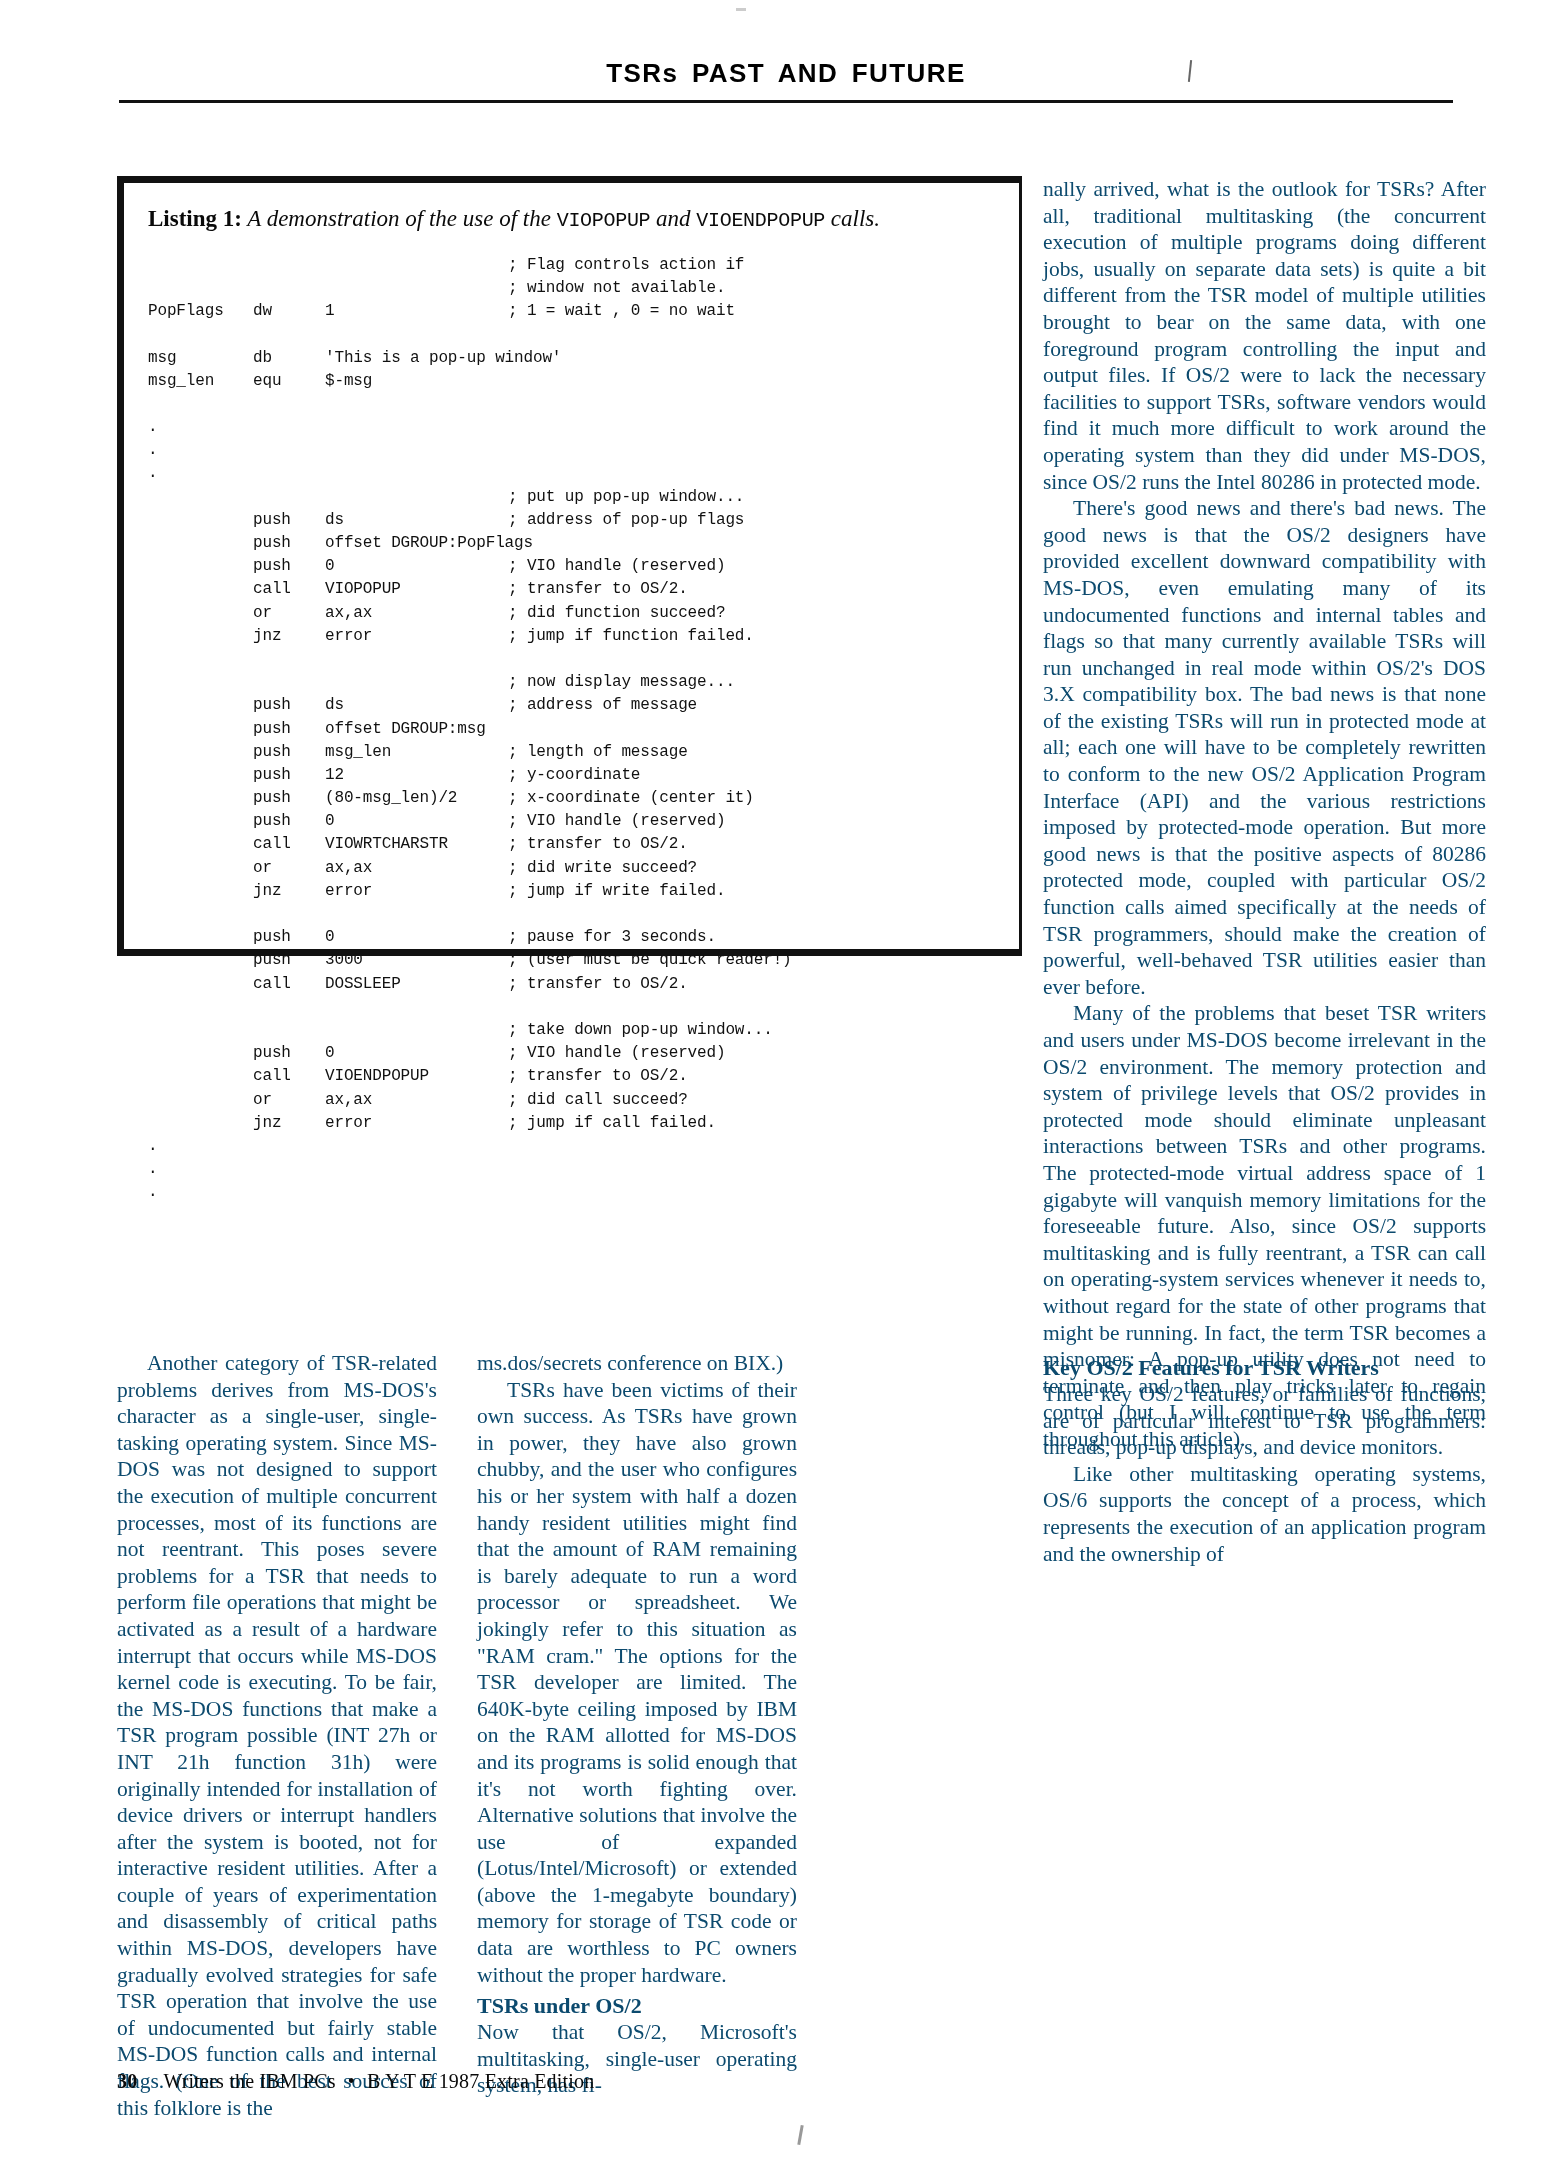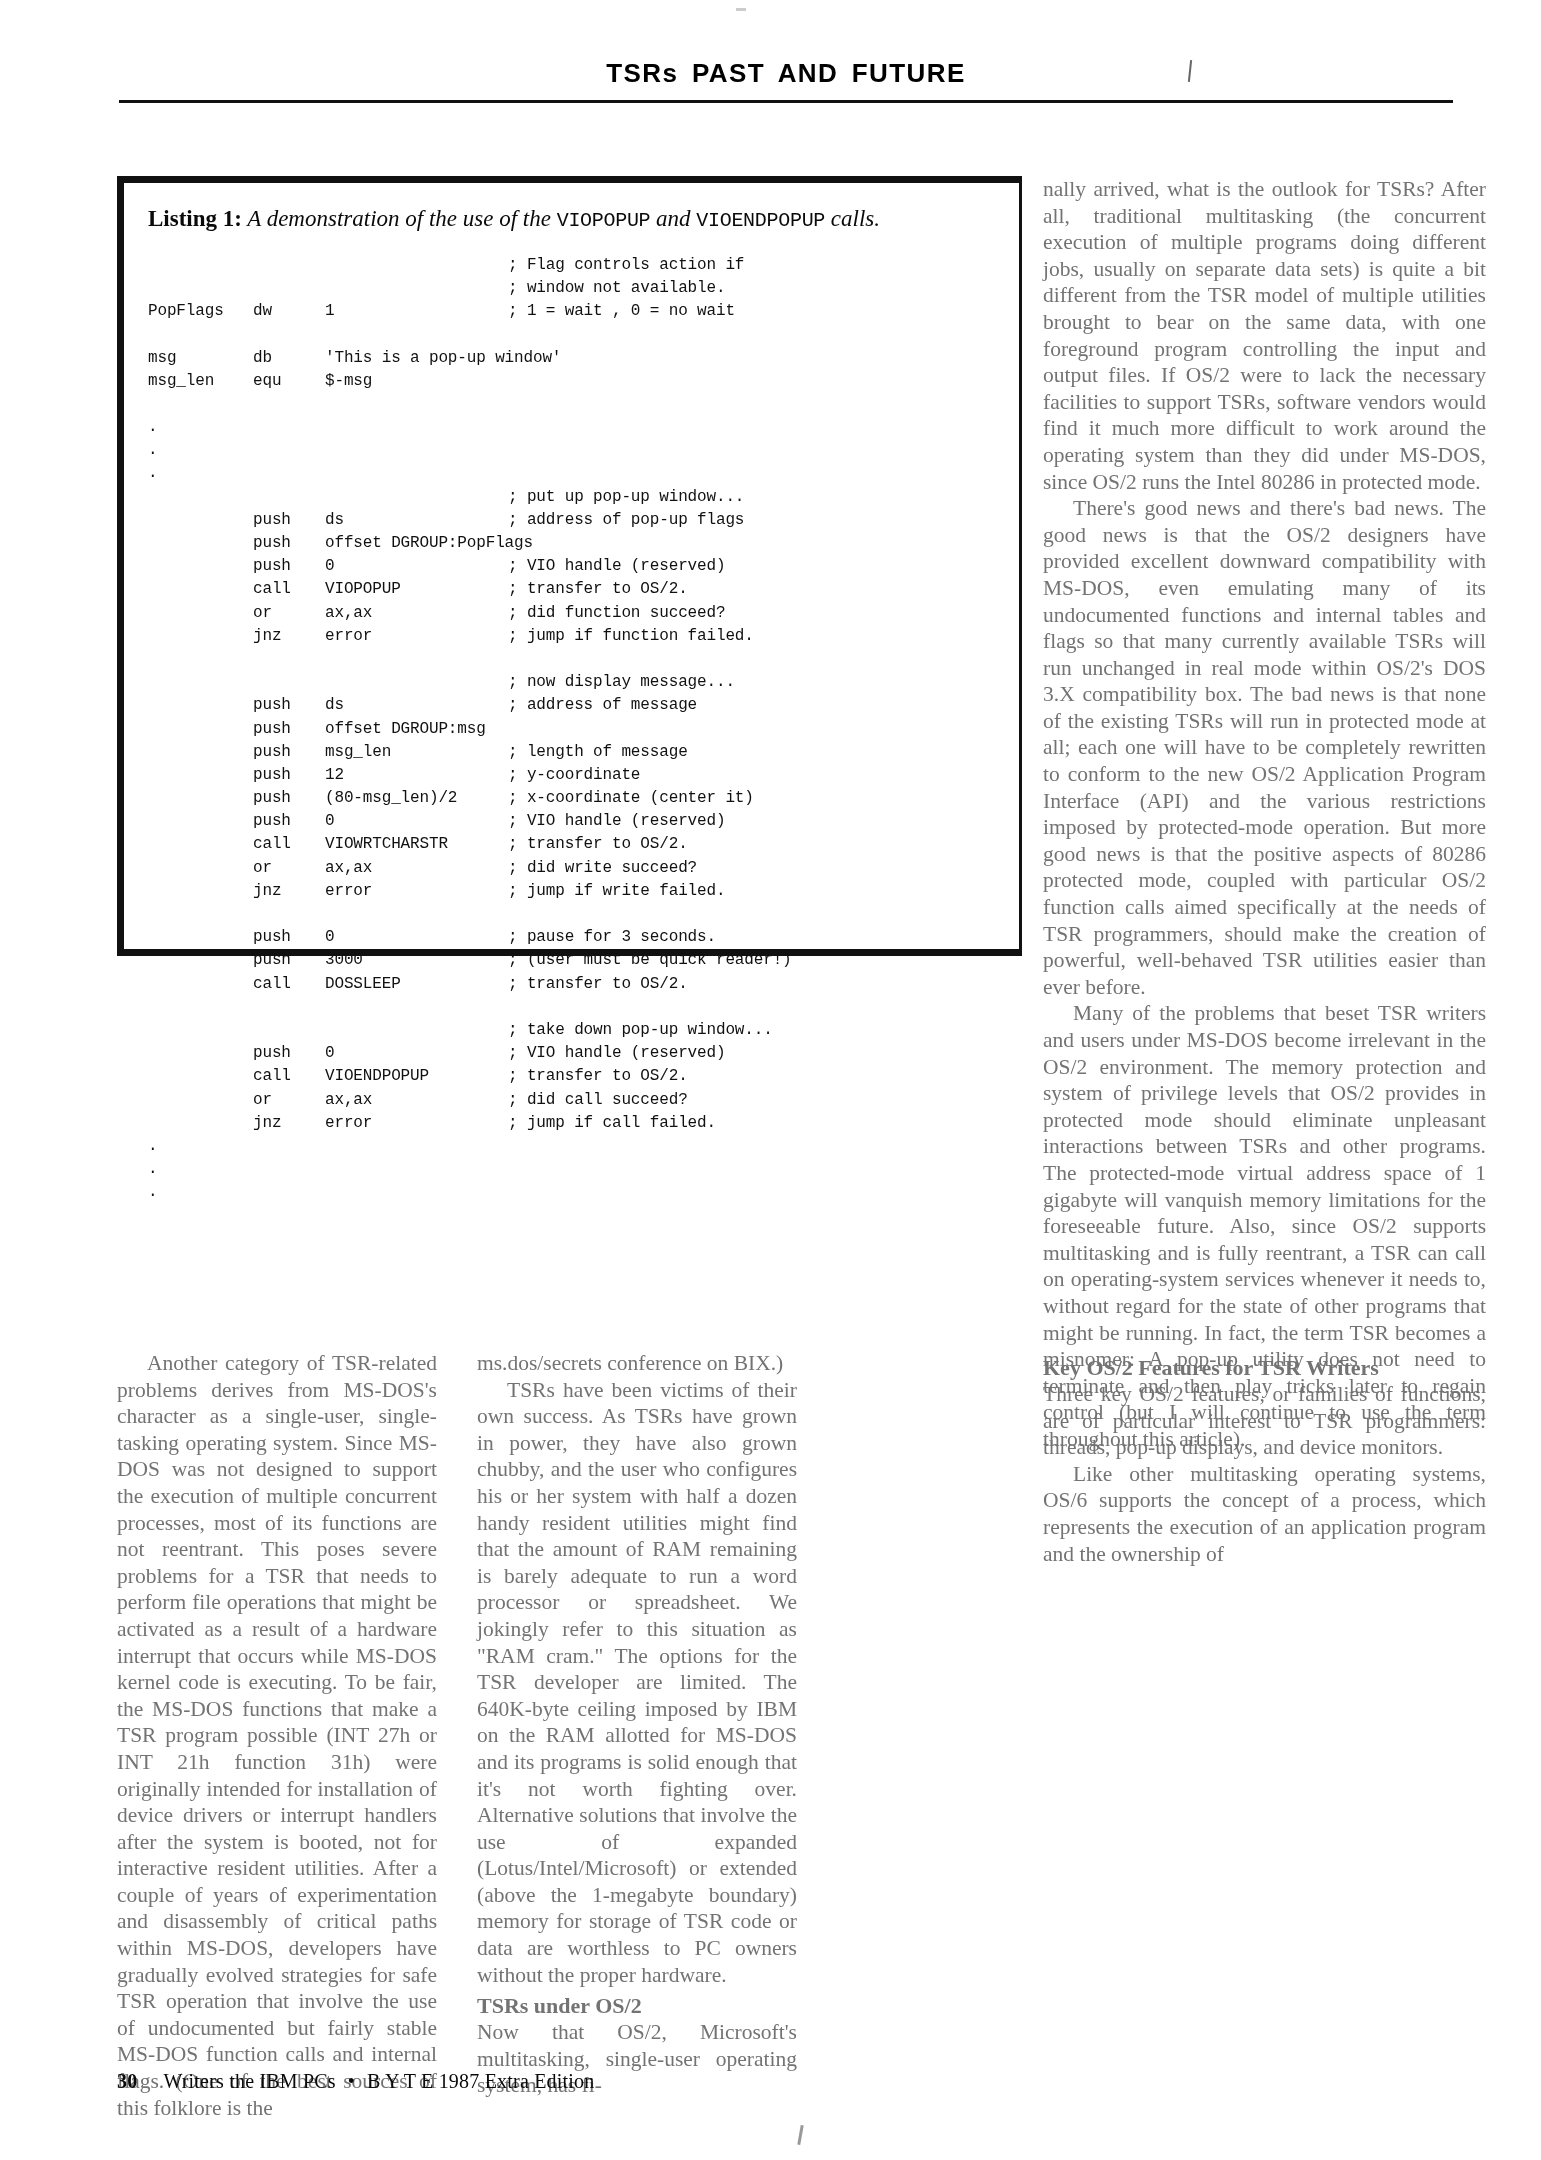--- a/index.html
+++ b/index.html
@@ -120,21 +120,21 @@
   .dots     { letter-spacing: 0; }
 
   
   .col {
     position: absolute;
     font-size: 21.5px;
     line-height: 26.6px;
     text-align: justify;
     text-justify: inter-word;
     hyphens: manual;
-    color: #737373;
+    color: #0c4a6e;
   }
   .col p {
     margin: 0;
     text-indent: 30px;
   }
   .col p.noindent { text-indent: 0; }
   .col h3 {
     margin: 4px 0 0 0;
     font-size: 22px;
     font-weight: bold;

